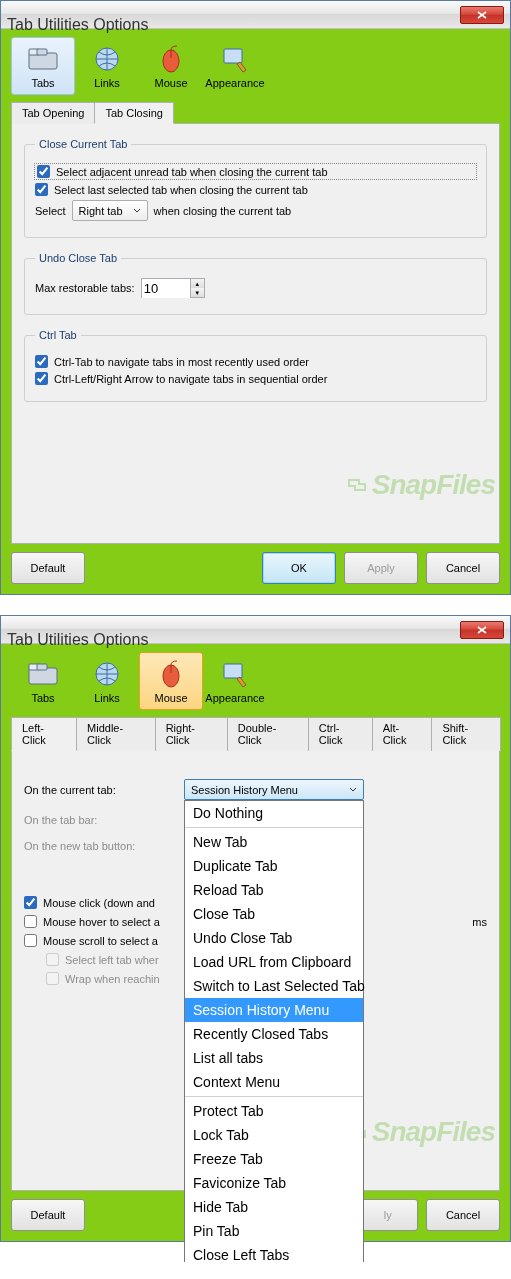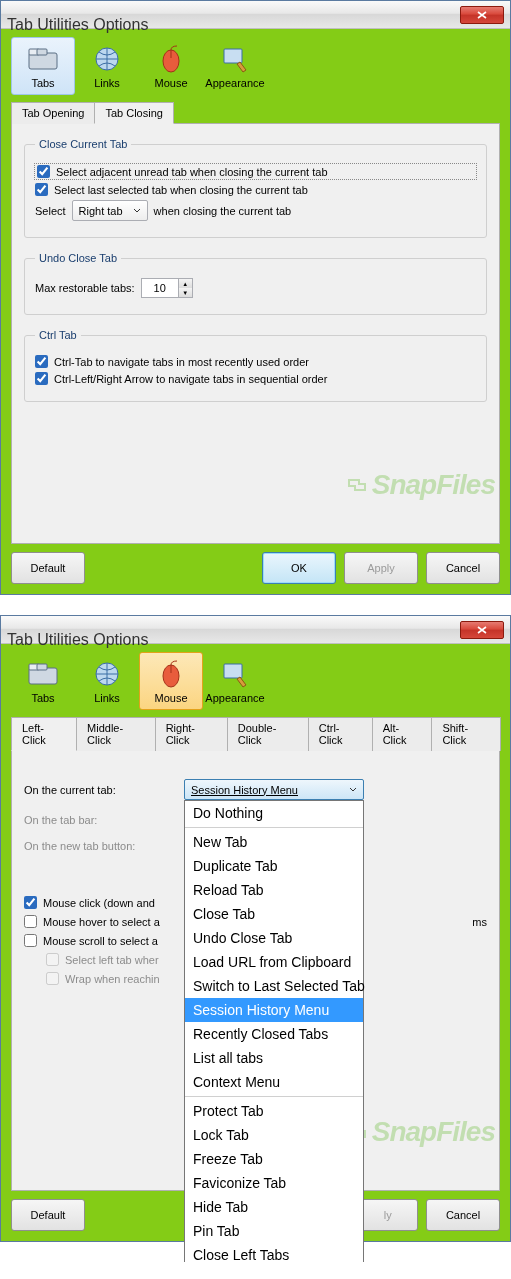--- a/index.html
+++ b/index.html
@@ -19,37 +19,37 @@
 .sub-tab.active { background: #f0f0f0; border-bottom: 1px solid #f0f0f0; z-index: 2; }
 .content-panel { border: 1px solid #b0b0b0; border-top: none; padding: 14px 12px; background: #f0f0f0; min-height: 420px; position: relative; }
 fieldset { border: 1px solid #cfcfcf; border-radius: 3px; padding: 10px 10px 12px; margin-bottom: 14px; background: #f0f0f0; }
 legend { padding: 0 4px; font-size: 11px; color: #1a3e6e; }
 .row { display: flex; align-items: center; gap: 6px; margin: 4px 0; font-size: 11px; }
 input[type=checkbox] { width: 13px; height: 13px; accent-color: #2a6bbf; }
 .select-box { display: inline-flex; align-items: center; border: 1px solid #abadb3; background: linear-gradient(to bottom,#fff,#ededed); height: 21px; padding: 0 2px 0 6px; font-size: 11px; border-radius: 2px; cursor: pointer; gap: 6px; }
 .select-arrow { width: 16px; height: 16px; display:flex; align-items:center; justify-content:center; }
 .select-arrow svg { width:8px; height:8px; }
 .spinner { display: inline-flex; align-items:center; border:1px solid #abadb3; background:#fff; height:20px; }
-.spinner input { border:none; width:36px; text-align:center; font-size:11px; padding:2px; outline:none; }
+.spinner input { border:none; width:48px; text-align:left; font-size:13px; padding:2px; outline:none; }
 .spinner-btns { display:flex; flex-direction:column; }
 .spinner-btns div { width:14px; height:9px; border-left:1px solid #abadb3; background:linear-gradient(#f4f4f4,#ddd); font-size:6px; display:flex; align-items:center; justify-content:center; cursor:pointer; }
 .button-row { display:flex; gap:8px; padding: 8px 0 0; }
 .btn { min-width:74px; height:32px; border:1px solid #8f8f8f; border-radius:3px; background: linear-gradient(to bottom,#f6f6f6,#e2e2e2); font-size:11px; cursor:pointer; padding: 0 12px; }
 .btn.primary { border-color:#3c7fb1; background: linear-gradient(to bottom,#eaf6fd,#c4e5f6); box-shadow: inset 0 0 0 1px #9cdcf9; }
 .btn[disabled] { color:#9b9b9b; cursor:default; }
 .watermark { position:absolute; right:4px; bottom:38px; opacity:0.35; pointer-events:none; font-size:28px; font-style:italic; font-weight:bold; color:#6fbf3f; letter-spacing:-1px; }
 .watermark .sf { display:inline-flex; align-items:center; gap:2px; }
 .content-panel-2 { border: 1px solid #b0b0b0; border-top: none; padding: 14px 12px 14px; background: #f0f0f0; min-height: 440px; position: relative; }
 .form-row { display:flex; align-items:center; gap:10px; margin: 14px 0; font-size:11px; }
 .form-row .label { width: 150px; color:#000; }
 .form-row.dim .label { color:#8c8c8c; }
 .check-row { display:flex; align-items:center; gap:6px; margin: 6px 0; font-size:11px; }
 .check-row.indent { margin-left: 22px; }
 .check-row.dim { color:#8c8c8c; }
-.dropdown-open { position:relative; display:inline-block;text-decoration:underline; }
+.dropdown-open { position:relative; display:inline-block; }
 .dd-selected { display:flex; align-items:center; justify-content:space-between; width:180px; height:21px; border:1px solid #3c7fb1; background: linear-gradient(to bottom,#eef6fc,#cde6f7); padding:0 2px 0 6px; font-size:11px; border-radius:2px; cursor:pointer; }
 .dd-list { position:absolute; top:21px; left:0; width:180px; background:#fff; border:1px solid #767676; z-index:10; max-height: none; }
 .dd-item { padding:4px 8px; font-size:14px; cursor:pointer; white-space:nowrap; }
 .dd-item.selected { background:#3399ff; color:#fff; }
 .dd-sep { border-top:1px solid #d0d0d0; margin:2px 0; }
 .spacer { flex:1; }
 </style>
 </head>
 <body>
 

